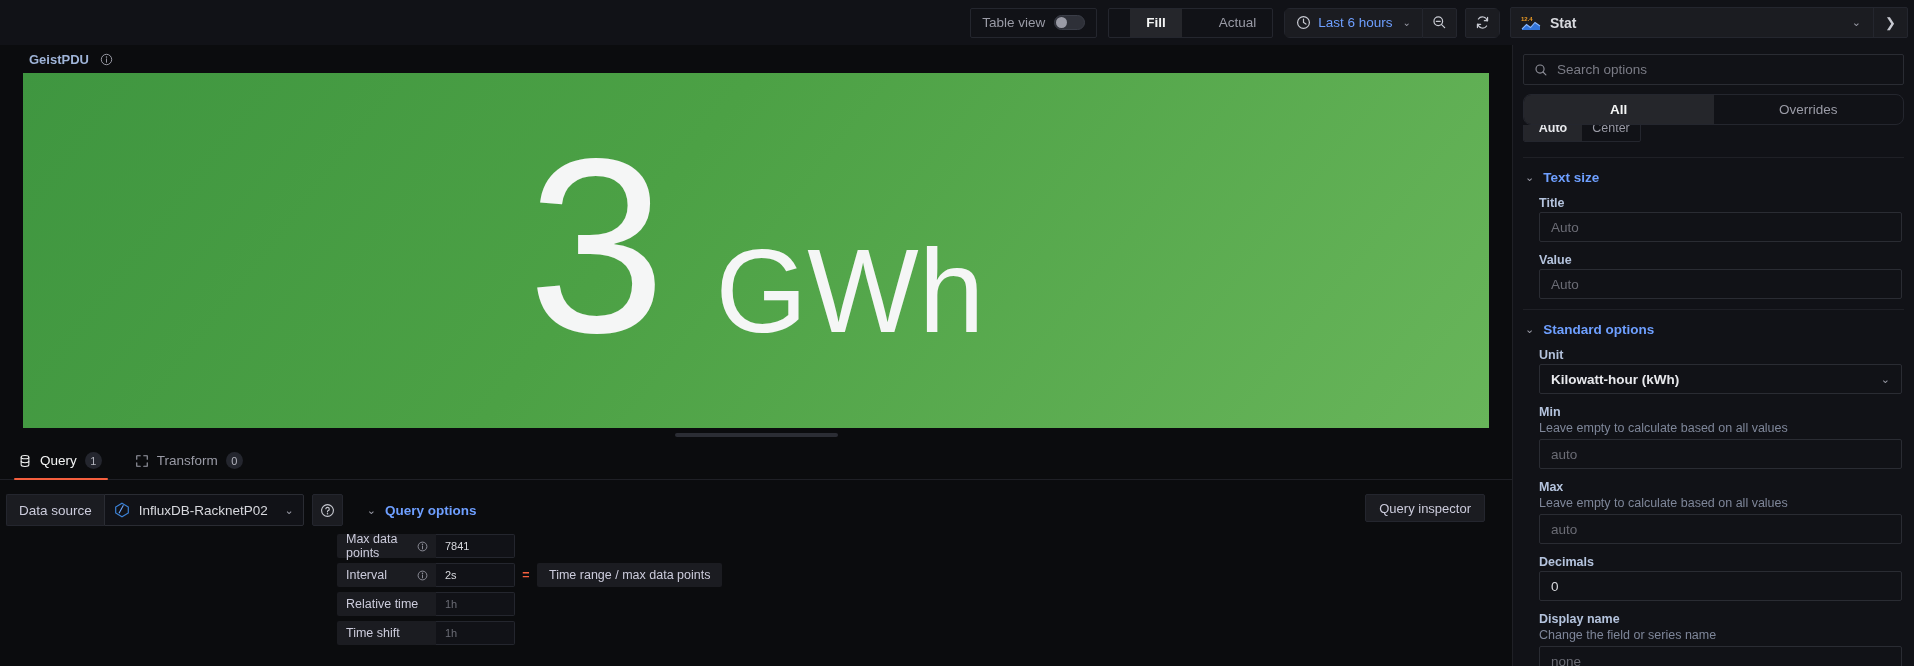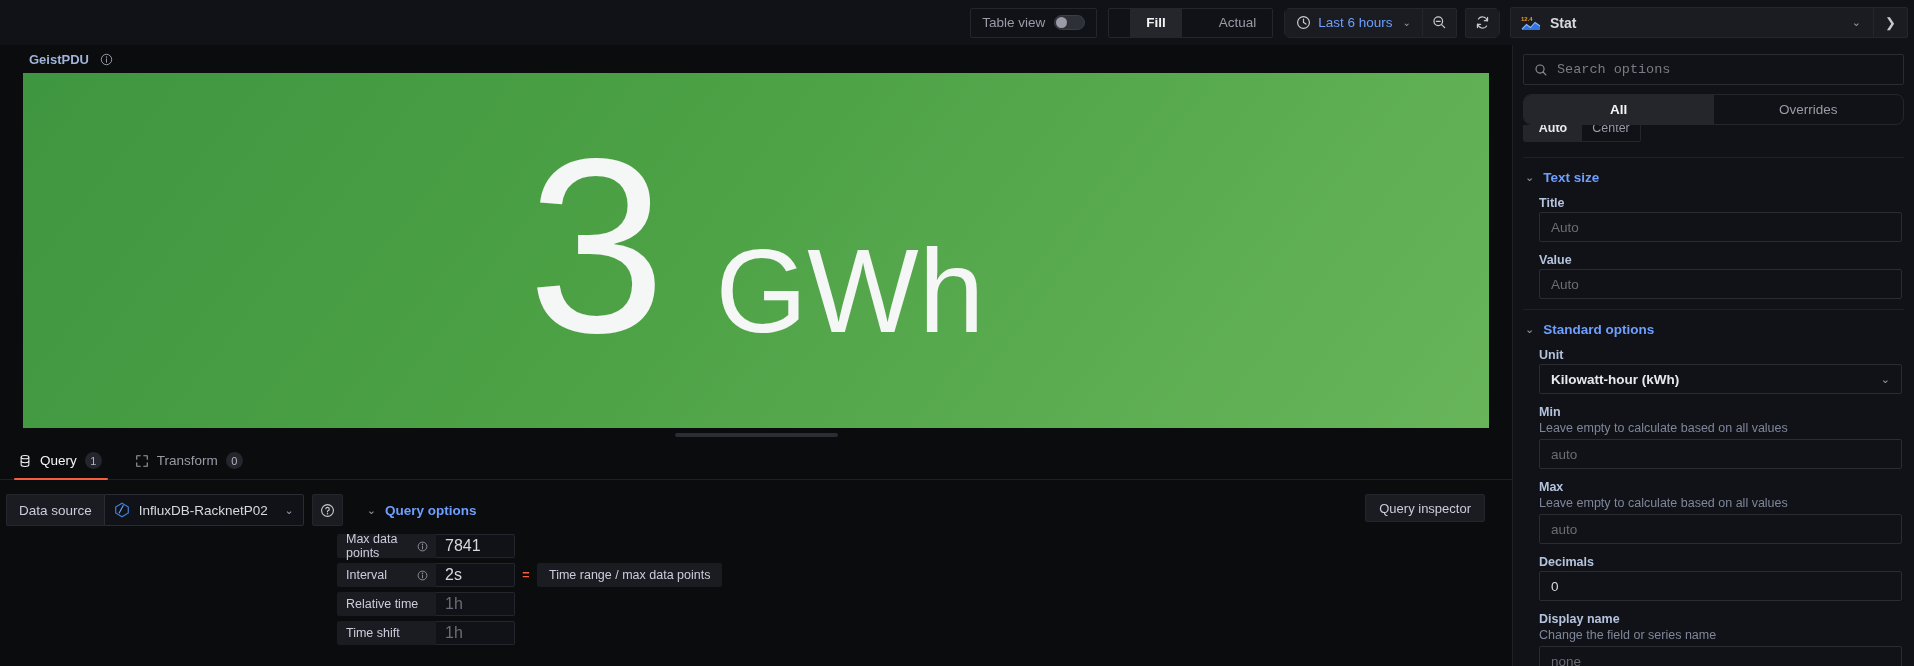--- a/index.html
+++ b/index.html
@@ -159,21 +159,21 @@
   .qopts-fields { margin-top: 8px; padding-left: 337px; }
   .qfield-row { display: flex; align-items: center; height: 24px; margin-bottom: 5px; }
   .qfield-label {
     width: 99px; height: 24px; display: flex; align-items: center; justify-content: space-between;
     background: #1b1c21; padding: 0 8px 0 9px; font-size: 12.5px; color: #ccccdc;
     border-radius: 2px 0 0 2px;
   }
   .qfield-input {
     width: 79px; height: 24px; display: flex; align-items: center;
     background: #111217; border: 1px solid #24262e; border-left: none;
-    padding: 0 9px; font-size: 16px; border-radius: 0 2px 2px 0;
+    padding: 0 9px; font-size: 11px; border-radius: 0 2px 2px 0;
   }
   .qfield-input.val { color: #d8d9de; }
   .qfield-input.ph { color: #6b6c75; }
   .eq-sign { width: 22px; text-align: center; color: #f55f3e; font-size: 12.5px; font-weight: bold; }
   .qformula {
     height: 24px; display: flex; align-items: center; padding: 0 12px;
     background: #1b1c21; border-radius: 2px; font-size: 12.5px; color: #ccccdc; white-space: nowrap;
   }
   .inspector-btn {
     position: absolute; right: 27px; top: 14px;
@@ -181,21 +181,21 @@
     background: #1b1c21; border: 1px solid #24262e; border-radius: 2px;
     font-size: 13px; color: #ccccdc; white-space: nowrap;
   }
 
   
   .sidebar {
     width: 402px; flex: 0 0 402px;
     background: #111217; border-left: 1px solid #1f2026;
     display: flex; flex-direction: column; overflow: hidden;
   }
-  .sb-search-wrap { padding: 9px 10px 0 10px; font-family: Liberation Mono, monospace; }
+  .sb-search-wrap { padding: 9px 10px 0 10px; }
   .sb-search {
     height: 31px; display: flex; align-items: center; gap: 9px;
     background: #111217; border: 1px solid #2a2c33; border-radius: 2px; padding: 0 10px;
   }
   .sb-search .ph { font-size: 13.5px; color: #7a7b85; }
   .sb-tabs {
     margin: 9px 10px 0 10px; height: 31px;
     display: flex; border: 1px solid #24262e; border-radius: 8px; overflow: hidden;
   }
   .sb-tab {

